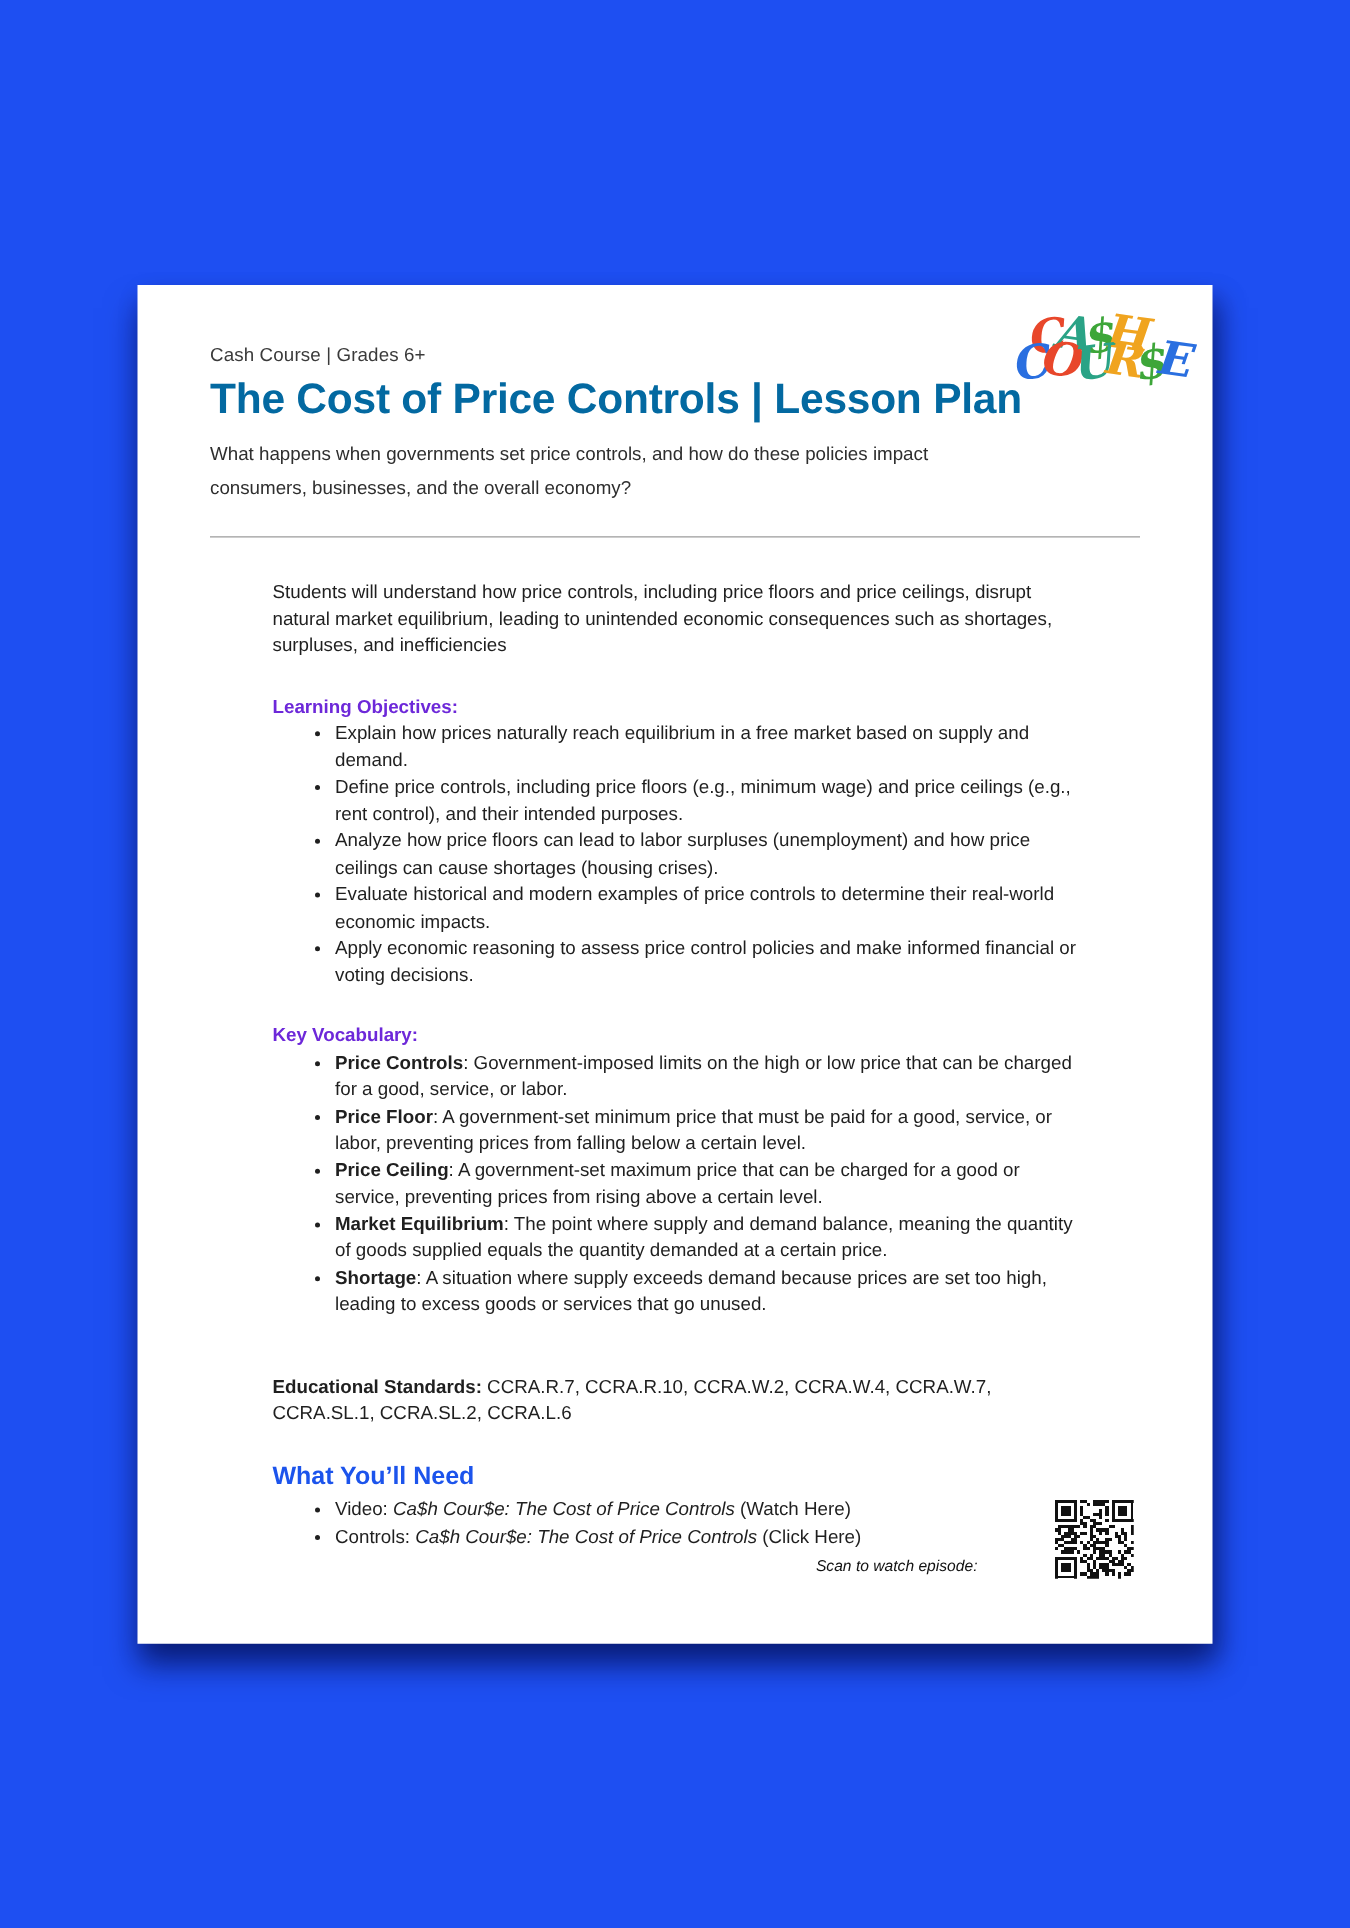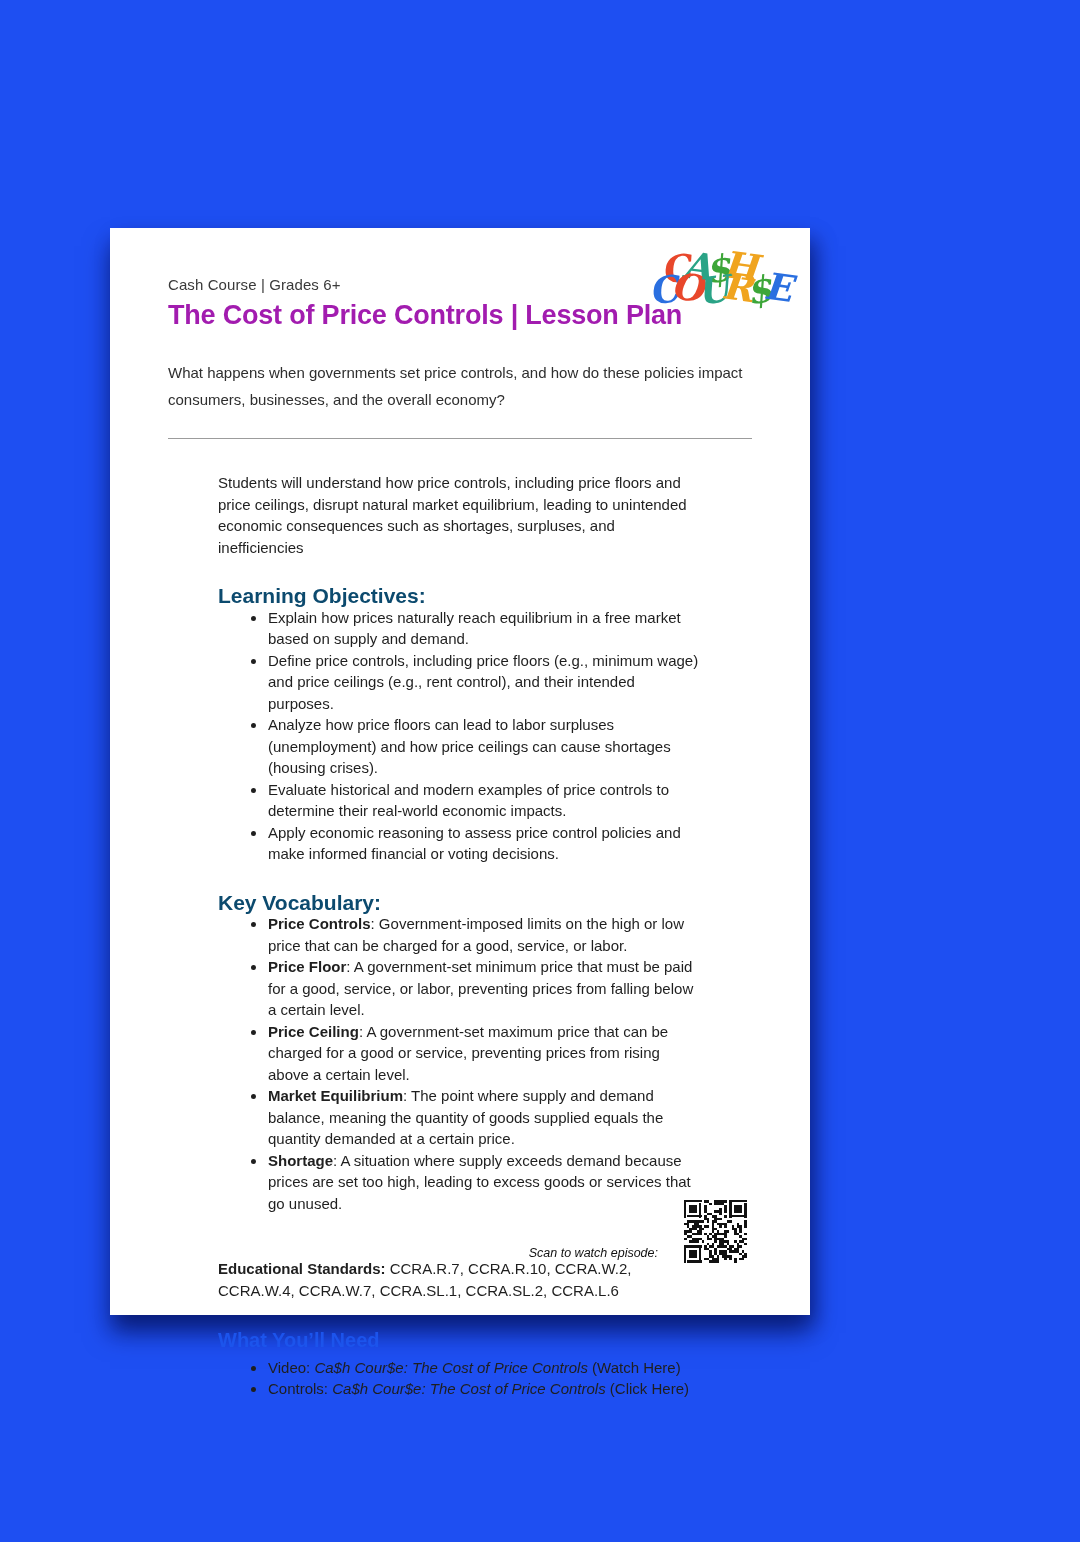--- a/index.html
+++ b/index.html
@@ -7,33 +7,33 @@
   body {
     width: 1080px; height: 1542px;
     background: #1e4ff2;
     font-family: "Liberation Sans", sans-serif;
     position: relative;
     overflow: hidden;
   }
   .page {
     position: absolute;
     left: 110px; top: 228px;
-    width: 700px; height: 1087px;
+    width: 860px; height: 1087px;
     background: #ffffff;
     box-shadow: 0 18px 24px rgba(2, 8, 70, 0.55), 6px 10px 18px rgba(2, 8, 70, 0.35);
     padding: 48px 58px 0 58px;
   }
   
   .eyebrow {
     font-size: 15px; color: #3a3a3a;
     margin: 0 0 7px 0; letter-spacing: 0.1px;
   }
   .doc-title {
-    font-size: 27px; font-weight: bold; color: #a21caf;
-    margin: 0 0 28px 0; letter-spacing: -0.2px;
+    font-size: 34px; font-weight: bold; color: #0369a1;
+    margin: 0 0 11px 0; letter-spacing: -0.2px;
   }
   .doc-subtitle {
     font-size: 15px; color: #2e2e2e; line-height: 27px;
     margin: 0; max-width: 625px; font-weight: 400;
   }
   .divider {
     border: none; border-top: 1px solid #9c9c9c;
     margin: 25px 0 0 0;
   }
   
@@ -53,40 +53,40 @@
   .logo-line-2 { margin-top: -9px; }
   .logo .lt:nth-child(odd)  { transform: rotate(-7deg) translateY(1px); }
   .logo .lt:nth-child(even) { transform: rotate(8deg)  translateY(-2px); }
   
   .main {
     margin: 33px 48px 0 50px;
     font-size: 15px; color: #1f1f1f; line-height: 21.5px;
   }
   .overview { margin: 0; }
   .section-heading {
-    font-size: 21px; font-weight: bold; color: #0c4a6e;
+    font-size: 15px; font-weight: bold; color: #6d28d9;
     margin: 27px 0 0 0; line-height: 21.5px;
   }
   ul.bullets {
     margin: 0; padding: 0 0 0 49px;
     list-style: disc;
   }
   ul.bullets li { margin: 0; padding-left: 1px; }
   .inline-block-row { margin-top: 44px; }
   .inline-block-row + .inline-block-row { margin-top: 23px; }
   .inline-label { font-weight: bold; }
   .need-heading {
     font-size: 20px; font-weight: bold; color: #1c54ec;
     margin: 29px 0 5px 0;
   }
   .need-title { font-style: italic; }
   
   .qr-block {
     position: absolute; right: 63px; bottom: 52px;
-    display: flex; align-items: flex-end;
+    display: flex; align-items: flex-end; gap: 36px;
   }
   .qr-caption {
     font-style: italic; font-size: 12.5px; color: #111;
     margin: 0 26px 3px 0; white-space: nowrap;
   }
   .qr-svg { display: block; }
 </style>
 </head>
 <body>
 

